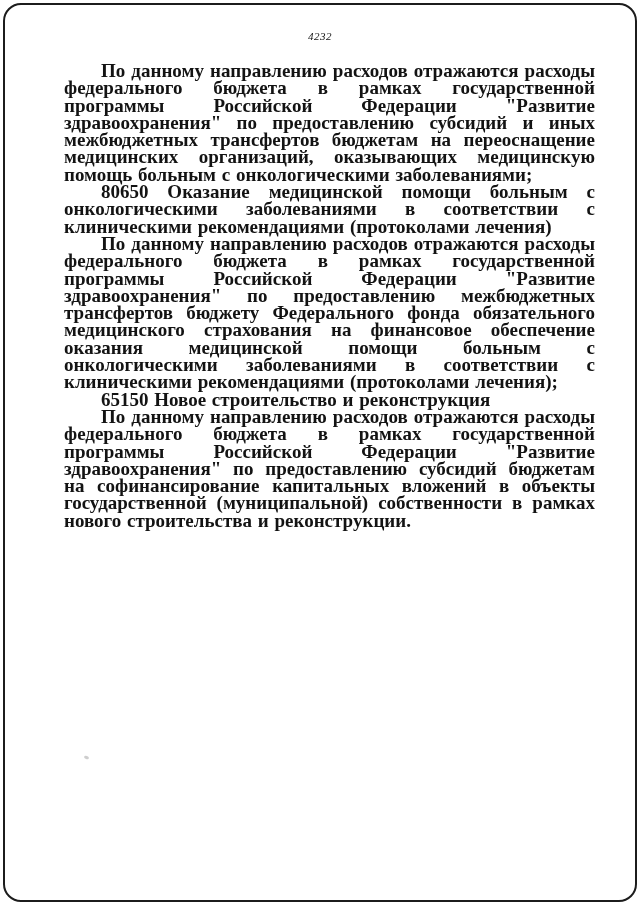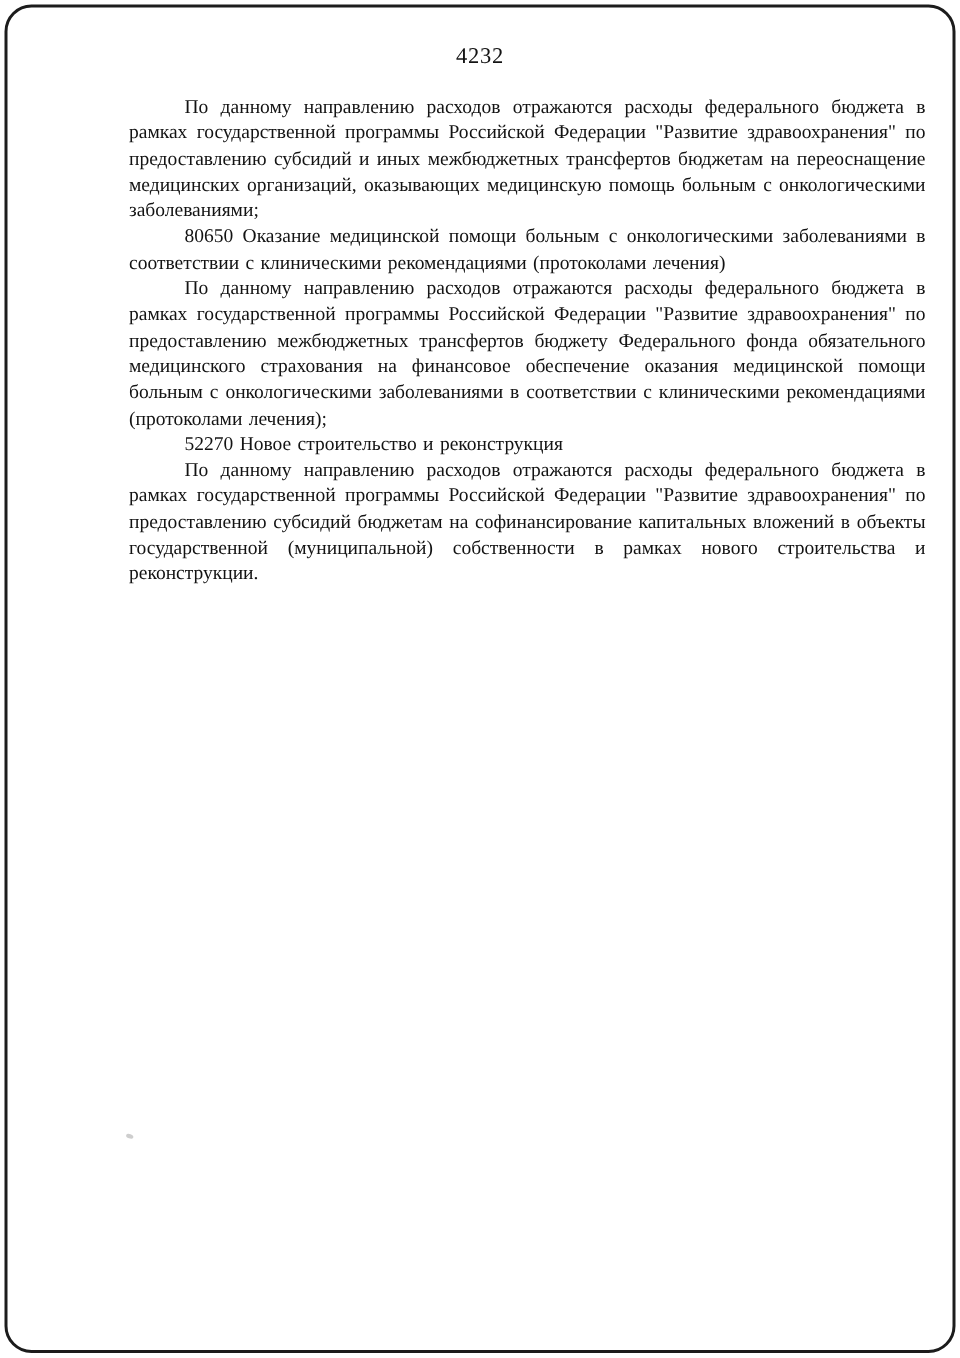--- a/index.html
+++ b/index.html
@@ -25,31 +25,33 @@
     border: 2px solid #1c1c1c;
     border-radius: 18px;
     pointer-events: none;
   }
   .page-number {
     position: absolute;
     top: 30px;
     left: 0;
     right: 0;
     text-align: center;
-    font-size: 15px;
+    font-size: 11px;
     letter-spacing: 0.5px;
     color: #131313;
+    font-style: italic;
   }
   .content {
     position: absolute;
     top: 62px;
-    left: 86px;
+    left: 64px;
     width: 531px;
-    font-size: 13px;
+    font-size: 19px;
     line-height: 17.3px;
+    font-weight: bold;
   }
   .para {
     margin: 0;
     text-align: justify;
     text-indent: 37px;
     word-spacing: 1px;
   }
   .scan-artifact {
     position: absolute;
     left: 84px;
@@ -66,17 +68,17 @@
 <body>
 
 <div class="page-frame"></div>
 
 <div class="page-number">4232</div>
 
 <div class="content">
   <p class="para">По данному направлению расходов отражаются расходы федерального бюджета в рамках государственной программы Российской Федерации "Развитие здравоохранения" по предоставлению субсидий и иных межбюджетных трансфертов бюджетам на переоснащение медицинских организаций, оказывающих медицинскую помощь больным с онкологическими заболеваниями;</p>
   <p class="para">80650 Оказание медицинской помощи больным с онкологическими заболеваниями в соответствии с клиническими рекомендациями (протоколами лечения)</p>
   <p class="para">По данному направлению расходов отражаются расходы федерального бюджета в рамках государственной программы Российской Федерации "Развитие здравоохранения" по предоставлению межбюджетных трансфертов бюджету Федерального фонда обязательного медицинского страхования на финансовое обеспечение оказания медицинской помощи больным с онкологическими заболеваниями в соответствии с клиническими рекомендациями (протоколами лечения);</p>
-  <p class="para">52270 Новое строительство и реконструкция</p>
+  <p class="para">65150 Новое строительство и реконструкция</p>
   <p class="para">По данному направлению расходов отражаются расходы федерального бюджета в рамках государственной программы Российской Федерации "Развитие здравоохранения" по предоставлению субсидий бюджетам на софинансирование капитальных вложений в объекты государственной (муниципальной) собственности в рамках нового строительства и реконструкции.</p>
 </div>
 
 <div class="scan-artifact"></div>
 
 </body></html>

